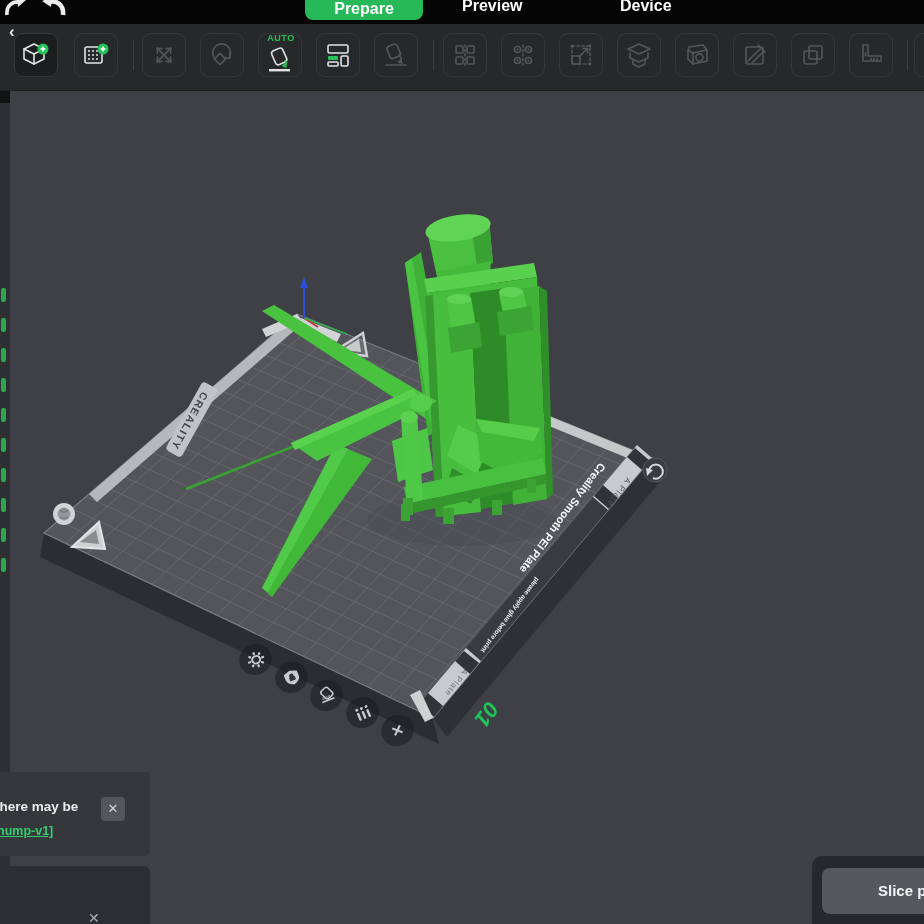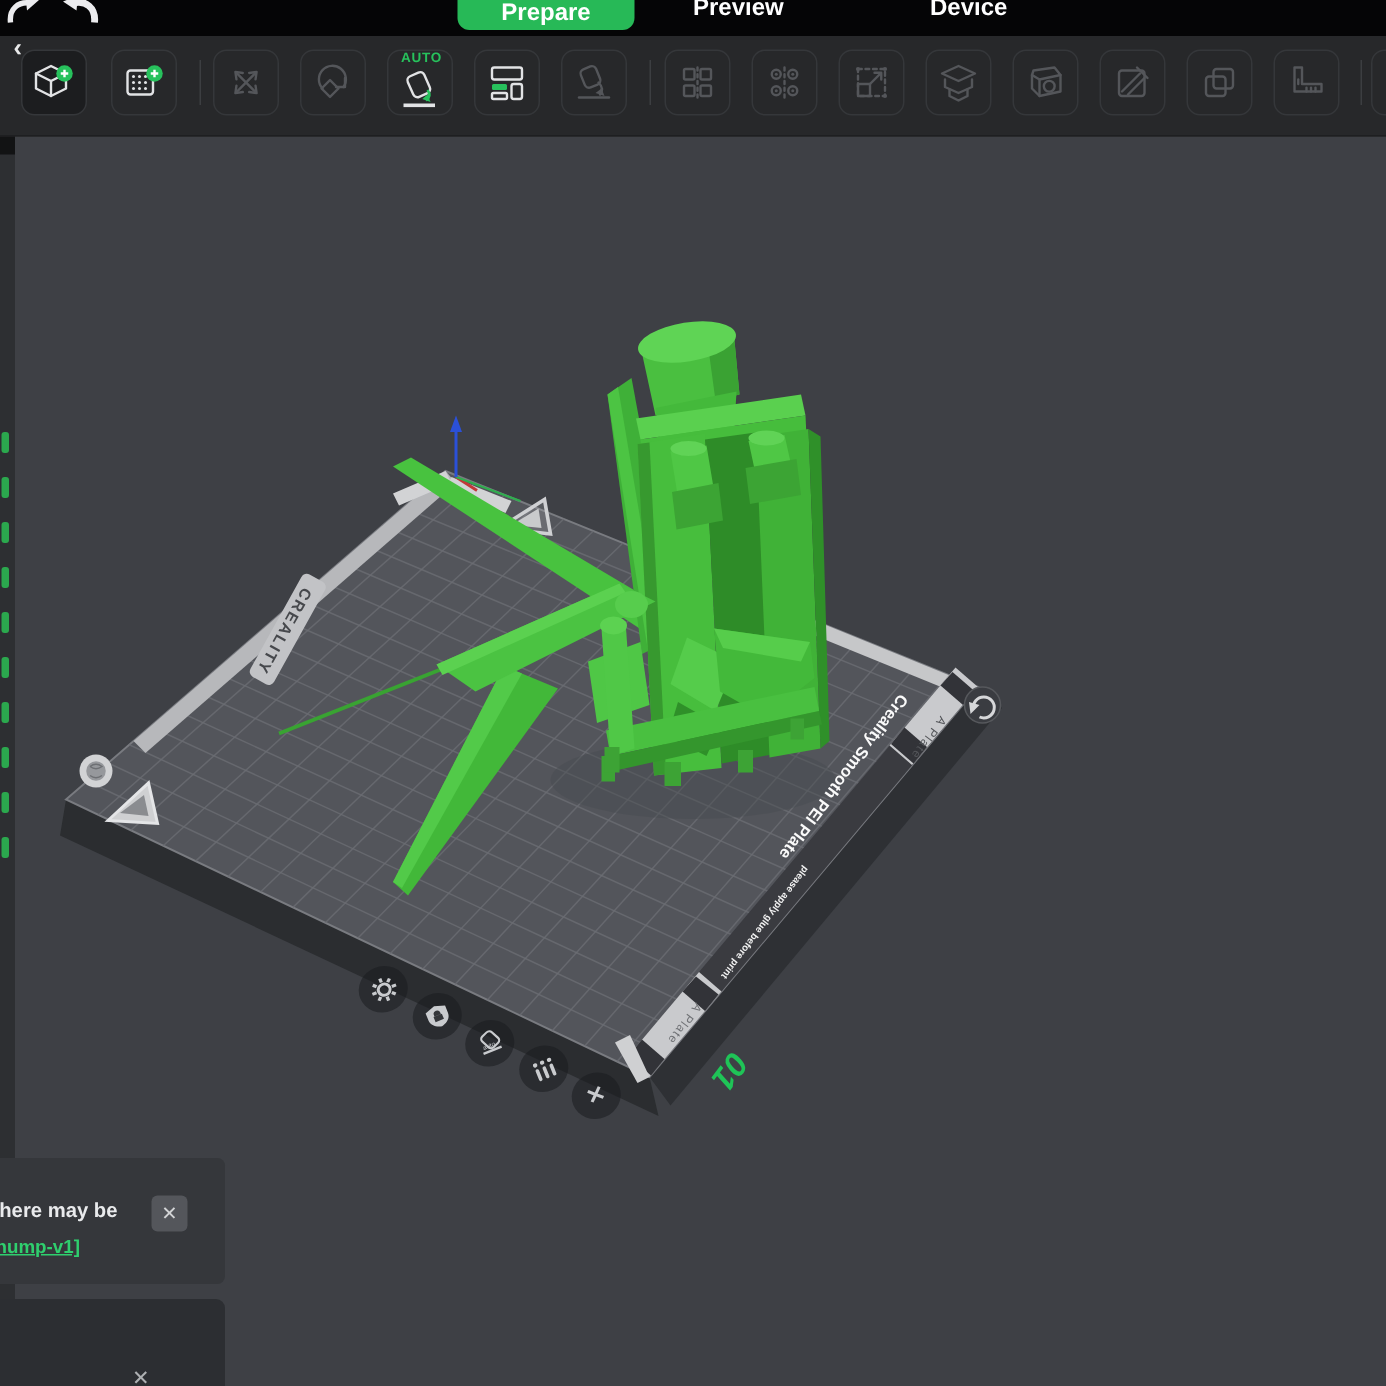--- a/index.html
+++ b/index.html
@@ -446,14 +446,19 @@
 
   <div id="notif1">
     <div class="msg">there may be</div>
     <div class="close">✕</div>
     <div class="link">hump-v1]</div>
   </div>
   <div id="notif2">
     <div class="close">✕</div>
   </div>
 
+  <div id="slice-wrap">
+    <div id="slice-btn">
+      <span>Slice p</span>
+    </div>
+  </div>
 
 </div>
 
 </body></html>

